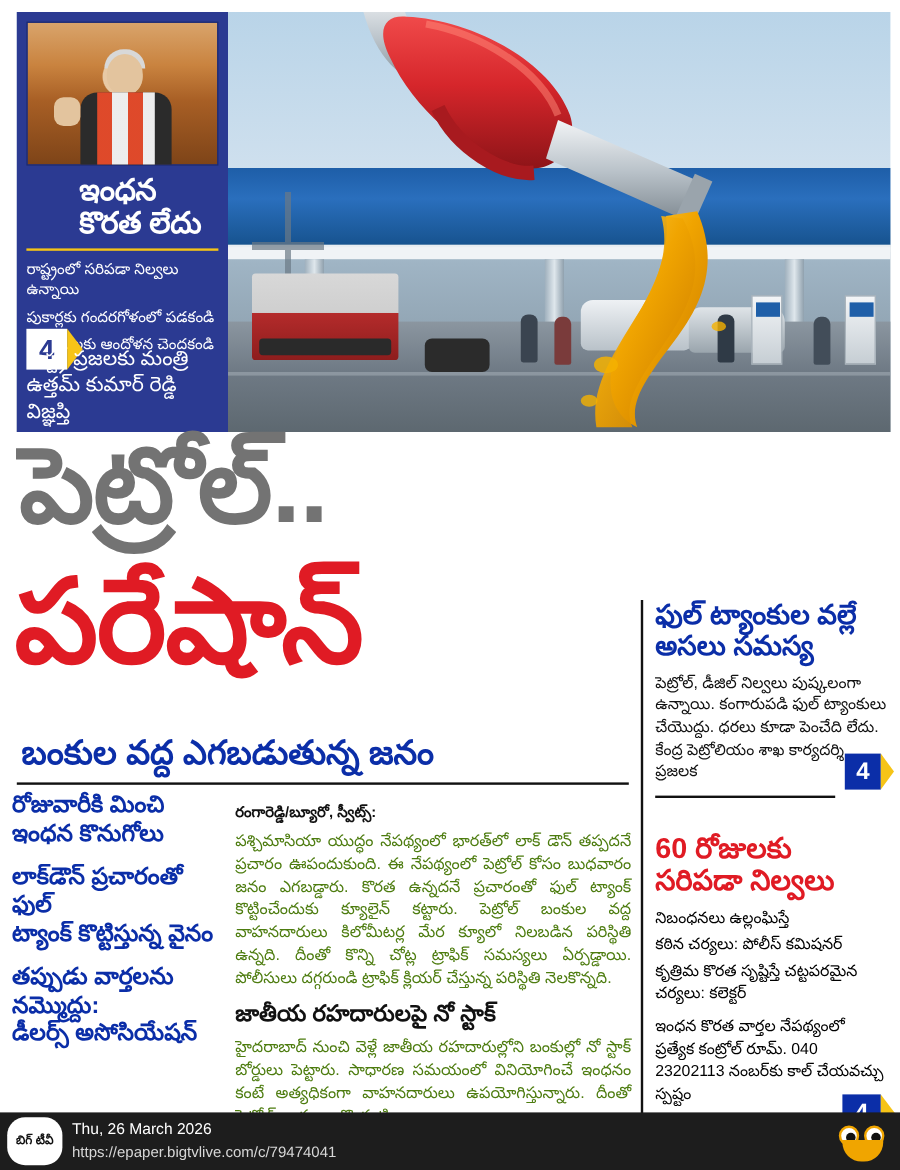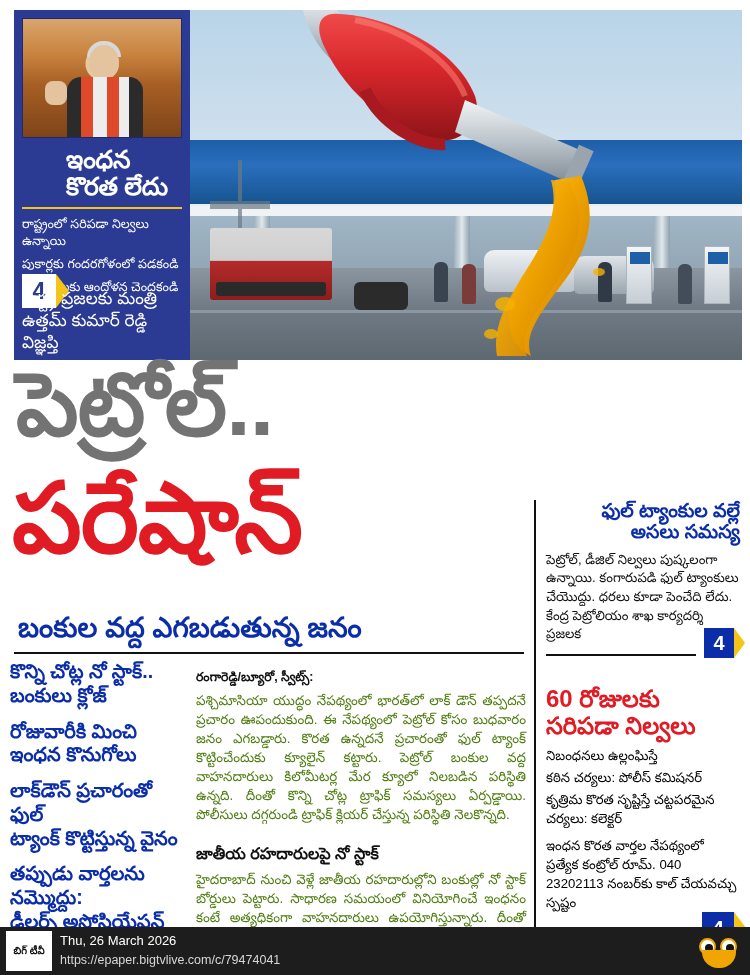--- a/index.html
+++ b/index.html
@@ -161,30 +161,30 @@
   }
   .left-col .item { margin-bottom: 12px; }
   .left-col .item .ln { display:block; }
 
   
   .mid-col { position:absolute; left: 196px; top: 670px; width: 330px; }
   .mid-col .byline { font-size: 12.4px; font-weight:700; color:#111; margin-bottom:4px; }
   .mid-col p {
     font-size: 13.4px; line-height: 1.42; color:#4d7c0f; text-align: justify; margin-bottom: 8px;
   }
-  .mid-col .sub-byline { font-size: 16px; font-weight:700; color:#111; margin:21px 0 3px; }
+  .mid-col .sub-byline { font-size: 19px; font-weight:700; color:#111; margin:10px 0 3px; }
   .mid-col .cont { text-align:right; font-size:12.4px; font-weight:700; }
 
   
   .right-box {
     position: absolute; left: 534px; top: 500px; width: 206px; height: 448px;
     border-left: 2px solid #111;
     padding-left: 10px;
   }
-  .rb-title { font-size: 19px; font-weight:700; color:#0b2ea8; line-height:1.12;text-align:right; }
+  .rb-title { font-size: 23px; font-weight:700; color:#0b2ea8; line-height:1.12; }
   .rb-body { font-size: 13.2px; line-height:1.42; color:#111; margin-top:8px; }
   .rb-badge1 {
     position:absolute; right: 6px; top: 128px; width:30px; height:30px; background:#0b2ea8; color:#fff;
     font-size:20px; font-weight:700; display:flex; align-items:center; justify-content:center;
   }
   .rb-badge1 .fold{
     position:absolute; right:-11px; top:0; width:0; height:0;
     border-left:11px solid #f6c417; border-top:15px solid transparent; border-bottom:15px solid transparent;
   }
   .rb-sep { width:150px; height:2px; background:#111; margin:10px 0 8px; }
@@ -202,21 +202,21 @@
   }
 
   
   .footer {
     position:absolute; left:0; bottom:0; width:750px; height:48px;
     background:#1d1d1d; color:#fff;
   }
   .footer .logo {
     position:absolute; left:6px; top:4px; width:46px; height:40px;
     background:#fff; color:#111; font-size:10px; font-weight:700;
-    display:flex; align-items:center; justify-content:center; text-align:center; line-height:1.05;
+    display:flex; align-items:center; justify-content:center; text-align:center; line-height:1.05;border-radius:15px;
   }
   .footer .date { position:absolute; left:60px; top:6px; font-size:13px; }
   .footer .url  { position:absolute; left:60px; top:26px; font-size:12.5px; color:#d7d7d7; }
   .footer .owl { position:absolute; right:8px; top:5px; width:44px; height:38px; }
   .footer .owl .eye {
     position:absolute; top:6px; width:17px; height:17px; border-radius:50%;
     background:#fff; border:2px solid #f0a500;
   }
   .footer .owl .eye.l{ left:1px;} .footer .owl .eye.r{ left:22px;}
   .footer .owl .pupil{ position:absolute; top:4px; left:4px; width:8px;height:8px;border-radius:50%;background:#111;}
@@ -315,24 +315,20 @@
     <div class="blue-credit">రాష్ట్ర ప్రజలకు మంత్రి ఉత్తమ్ కుమార్ రెడ్డి విజ్ఞప్తి</div>
   </div>
 
   <div class="headline-1">పెట్రోల్..</div>
   <div class="headline-2">పరేషాన్</div>
   <div class="subhead">బంకుల వద్ద ఎగబడుతున్న జనం</div>
   <div class="subhead-rule"></div>
 
   <div class="left-col">
     <div class="item">
-      <span class="ln">కొన్ని చోట్ల నో స్టాక్..</span>
-      <span class="ln">బంకులు క్లోజ్</span>
-    </div>
-    <div class="item">
       <span class="ln">రోజువారీకి మించి</span>
       <span class="ln">ఇంధన కొనుగోలు</span>
     </div>
     <div class="item">
       <span class="ln">లాక్‌డౌన్ ప్రచారంతో ఫుల్</span>
       <span class="ln">ట్యాంక్ కొట్టిస్తున్న వైనం</span>
     </div>
     <div class="item">
       <span class="ln">తప్పుడు వార్తలను నమ్మొద్దు:</span>
       <span class="ln">డీలర్స్ అసోసియేషన్</span>

